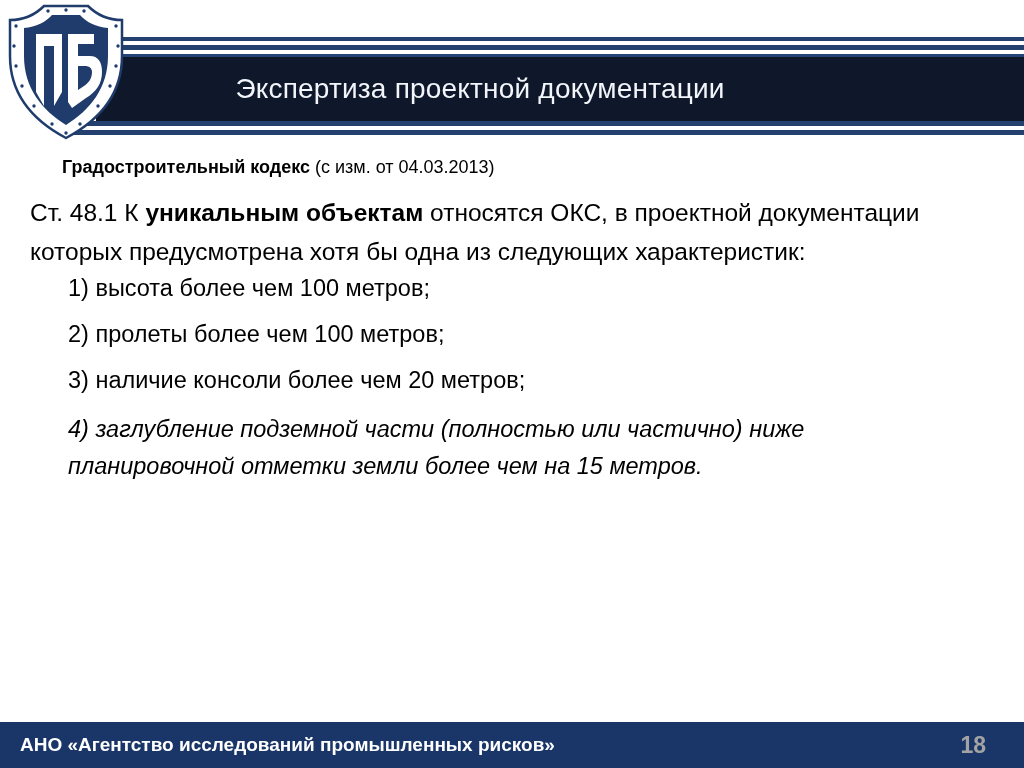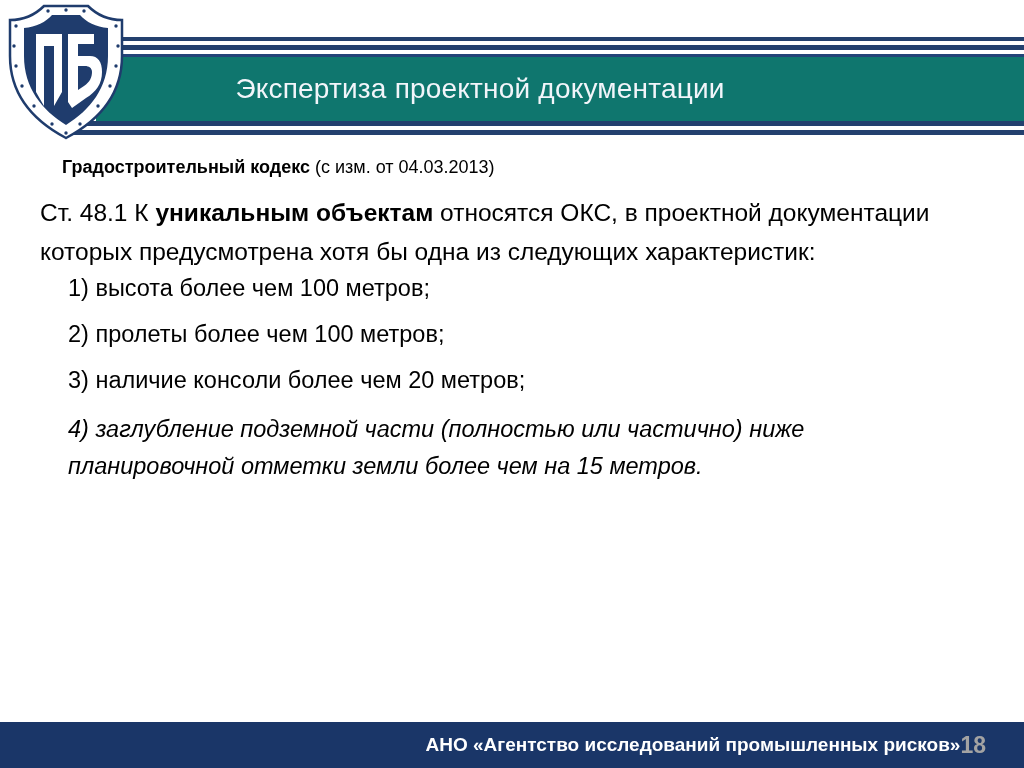--- a/index.html
+++ b/index.html
@@ -55,21 +55,21 @@
   .lead-bot-a { left: 70px;  top: 121px; width: 24px; height: 5px; transform: skewX(-38deg); }
   .lead-bot-b { left: 62px;  top: 130px; width: 24px; height: 5px; transform: skewX(-38deg); }
 
   
   .title-bar {
     position: absolute;
     left: 96px;
     right: 0;
     top: 54px;
     height: 70px;
-    background: #0f766e;
+    background: #0f172a;
   }
   .title-bar-shine {
     position: absolute;
     left: 0; right: 0; top: 0;
     height: 3px;
     background: #234478;
   }
   .title-text {
     position: absolute;
     left: 0;
@@ -113,21 +113,21 @@
     top: 7px;
     font-size: 18px;
     line-height: 30px;
     white-space: nowrap;
   }
   .law-line .law-bold { font-weight: bold; }
   .law-line .law-reg  { font-weight: normal; }
 
   .article {
     position: absolute;
-    left: 40px;
+    left: 30px;
     top: 48px;
     width: 960px;
     font-size: 24.5px;
     line-height: 39px;
   }
   .article b { font-weight: bold; }
 
   .list {
     position: absolute;
     left: 68px;
@@ -159,21 +159,21 @@
   
   .footer {
     position: absolute;
     left: 0;
     bottom: 0;
     width: 1024px;
     height: 46px;
     background: #1a3668;
     display: flex;
     align-items: center;
-    justify-content: flex-end;
+    justify-content: space-between;
   }
   .footer-title {
     color: #ffffff;
     font-size: 19px;
     font-weight: bold;
     padding-left: 20px;
     white-space: nowrap;
   }
   .footer-page {
     color: #a3a3a3;

